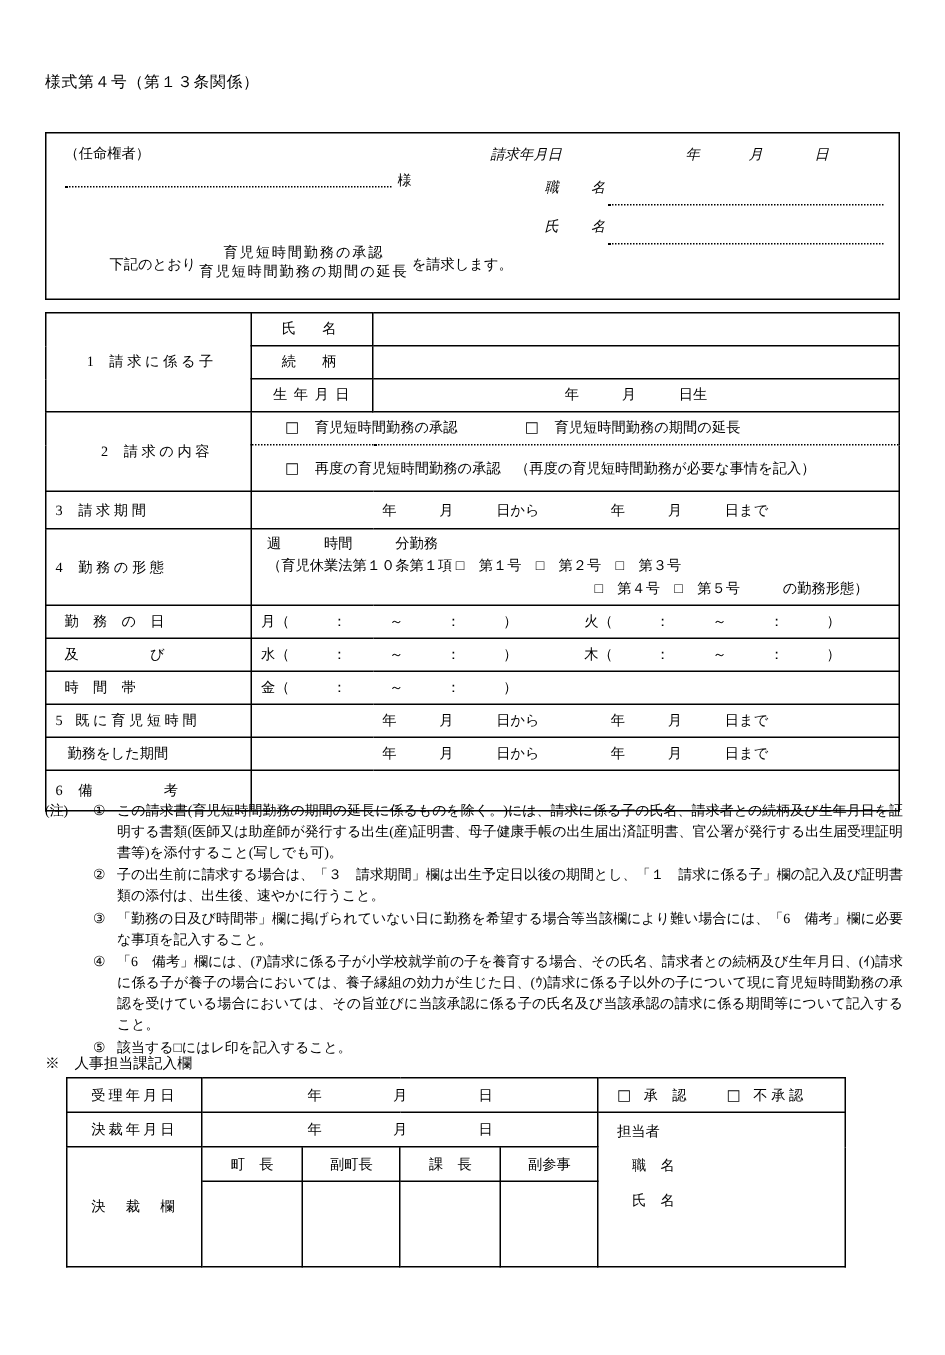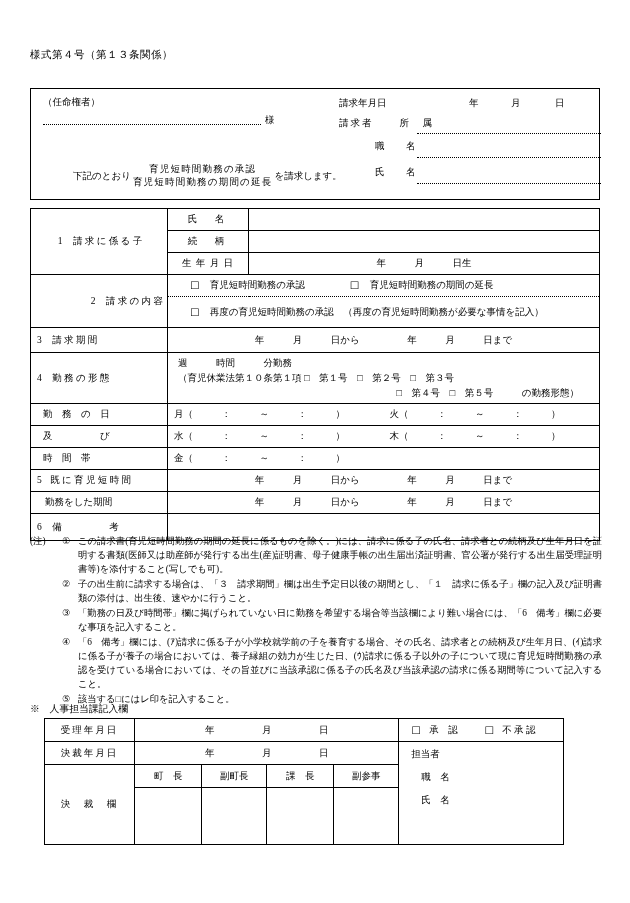--- a/index.html
+++ b/index.html
@@ -91,24 +91,25 @@
     display: inline-block;
     text-align: center;
     line-height: 13px;
     margin: 0 2px;
   }
   .req-two div { white-space: nowrap; letter-spacing: 1.2px; }
   .req-tail { white-space: nowrap; }
   
   .tb-right {
     position: absolute;
-    left: 308px;
+    left: 296px;
     top: 6px;
     width: 262px;
     font-size: 9.5px;
+    font-style: italic;
   }
   .rr {
     position: relative;
     height: 20px;
   }
   .rr .lab { position: absolute; left: 0; top: 2px; white-space: nowrap; }
   .rr .yy { position: absolute; left: 130px; top: 2px; }
   .rr .mm { position: absolute; left: 172px; top: 2px; }
   .rr .dd { position: absolute; left: 216px; top: 2px; }
   .rr2 { position: relative; height: 21px; }
@@ -208,24 +209,20 @@
       </div>
     </div>
 
     <div class="tb-right">
       <div class="rr">
         <span class="lab">請求年月日</span>
         <span class="yy">年</span>
         <span class="mm">月</span>
         <span class="dd">日</span>
       </div>
-      <div class="rr2">
-        <span class="lab"><span>請求者</span><span class="spacer-sm"></span><span>所　属</span></span>
-        <span class="dots"></span>
-      </div>
       <div class="rr3">
         <span class="lab">職　名</span>
         <span class="dots"></span>
       </div>
       <div class="rr3">
         <span class="lab">氏　名</span>
         <span class="dots"></span>
       </div>
     </div>
   </div>
@@ -244,21 +241,21 @@
     <tr>
       <td class="nm-cell">続　柄</td>
       <td></td>
     </tr>
     <tr>
       <td class="nm-cell" style="letter-spacing:1px">生 年 月 日</td>
       <td class="c-center">年　　　月　　　日生</td>
     </tr>
 
     <tr>
-      <td class="rowlabel" rowspan="2" style="text-align:right; padding-left:13px;">
+      <td class="rowlabel" rowspan="2" style="text-align:center; padding-left:13px;">
         <span>2</span>
         <span class="spacer-sm" style="width:8px"></span><span>請 求 の 内 容</span>
       </td>
       <td colspan="2" class="dotted-bottom" style="padding-left:22px;">
         <span class="chk">□</span>
         <span class="spacer-sm" style="width:8px"></span><span>育児短時間勤務の承認</span>
         <span class="spacer-md"></span>
         <span class="chk">□</span>
         <span class="spacer-sm" style="width:8px"></span><span>育児短時間勤務の期間の延長</span>
       </td>

